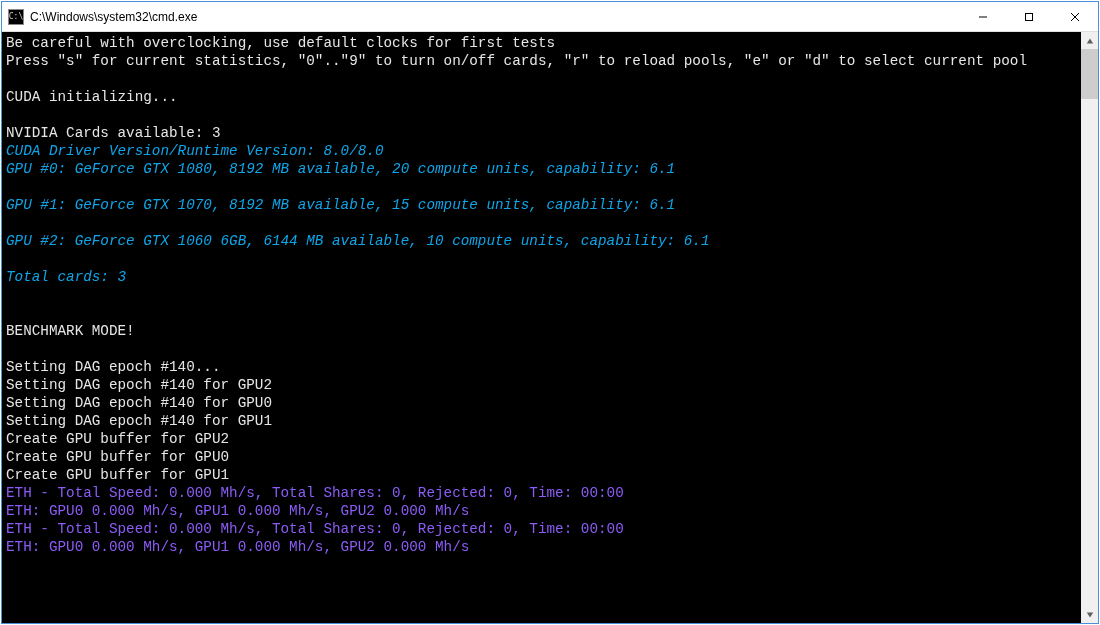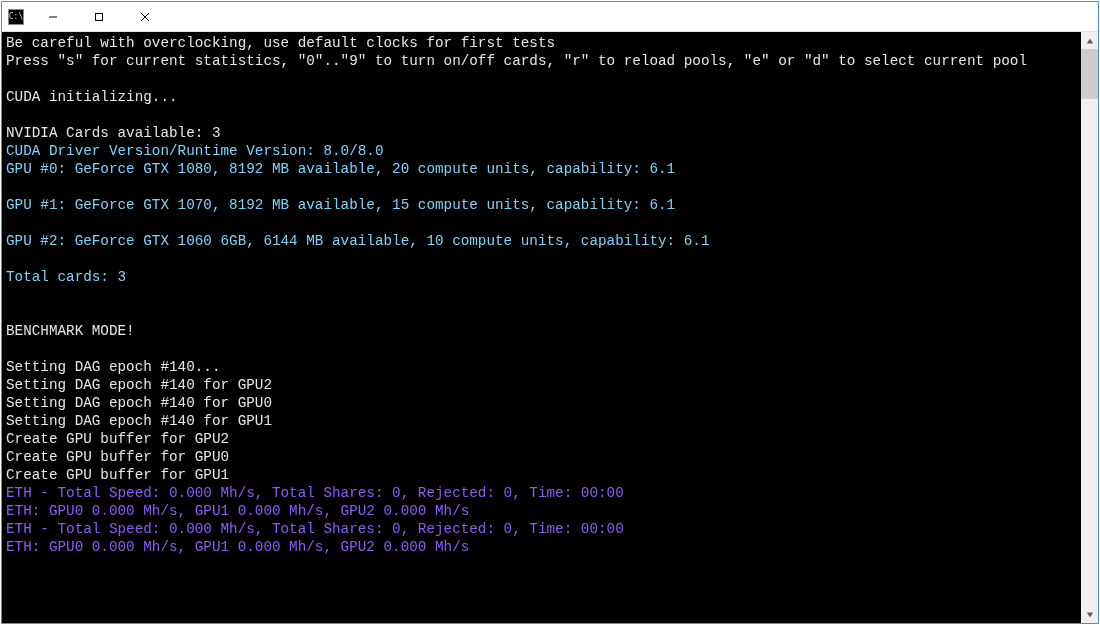--- a/index.html
+++ b/index.html
@@ -75,21 +75,21 @@
     background: #000;
     color: #ccc;
     font-family: "Consolas", "Courier New", monospace;
     font-size: 14.3px;
     line-height: 18px;
     padding: 2px 0 2px 4px;
     white-space: pre;
     overflow: hidden;
   }
   .terminal .w { color: #e6e6e6; }
-  .terminal .g { color: #7dd3fc; }
+  .terminal .g { color: #0ea5e9; font-style: italic; }
   .terminal .c { color: #8b5cf6; }
 
   .scrollbar {
     width: 17px;
     background: #f0f0f0;
     display: flex;
     flex-direction: column;
   }
   .sb-btn {
     height: 17px;
@@ -113,20 +113,21 @@
     height: 50px;
     background: #cdcdcd;
   }
 </style>
 </head>
 <body>
 
 <div class="window">
   <div class="titlebar">
     <span class="app-icon">C:\</span>
+    <span class="title">C:\Windows\system32\cmd.exe</span>
     <div class="win-controls">
       <div class="win-btn">
         <svg viewBox="0 0 10 10">
             <line x1="1" y1="5" x2="9" y2="5" stroke="currentColor" stroke-width="1"></line>
           </svg>
       </div>
       <div class="win-btn">
         <svg viewBox="0 0 10 10">
             <rect x="1.5" y="1.5" width="7" height="7" fill="none" stroke="currentColor" stroke-width="1"></rect>
           </svg>

